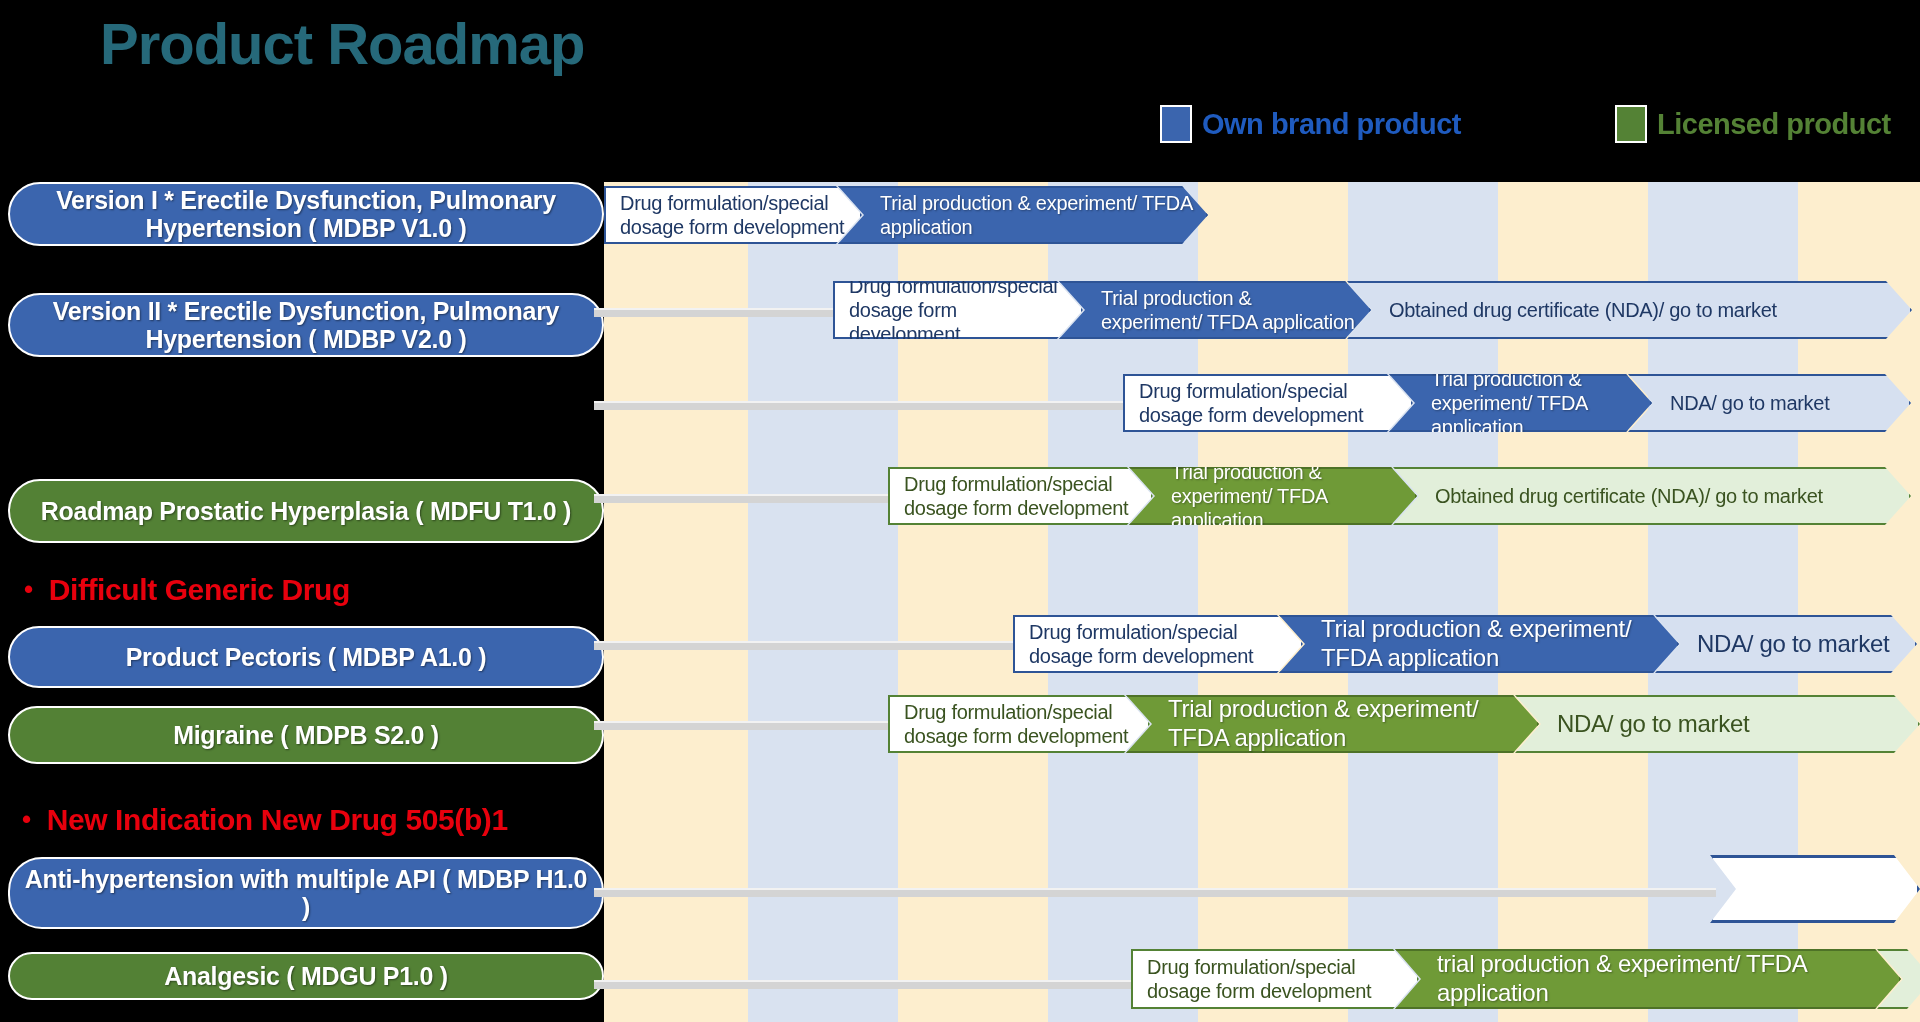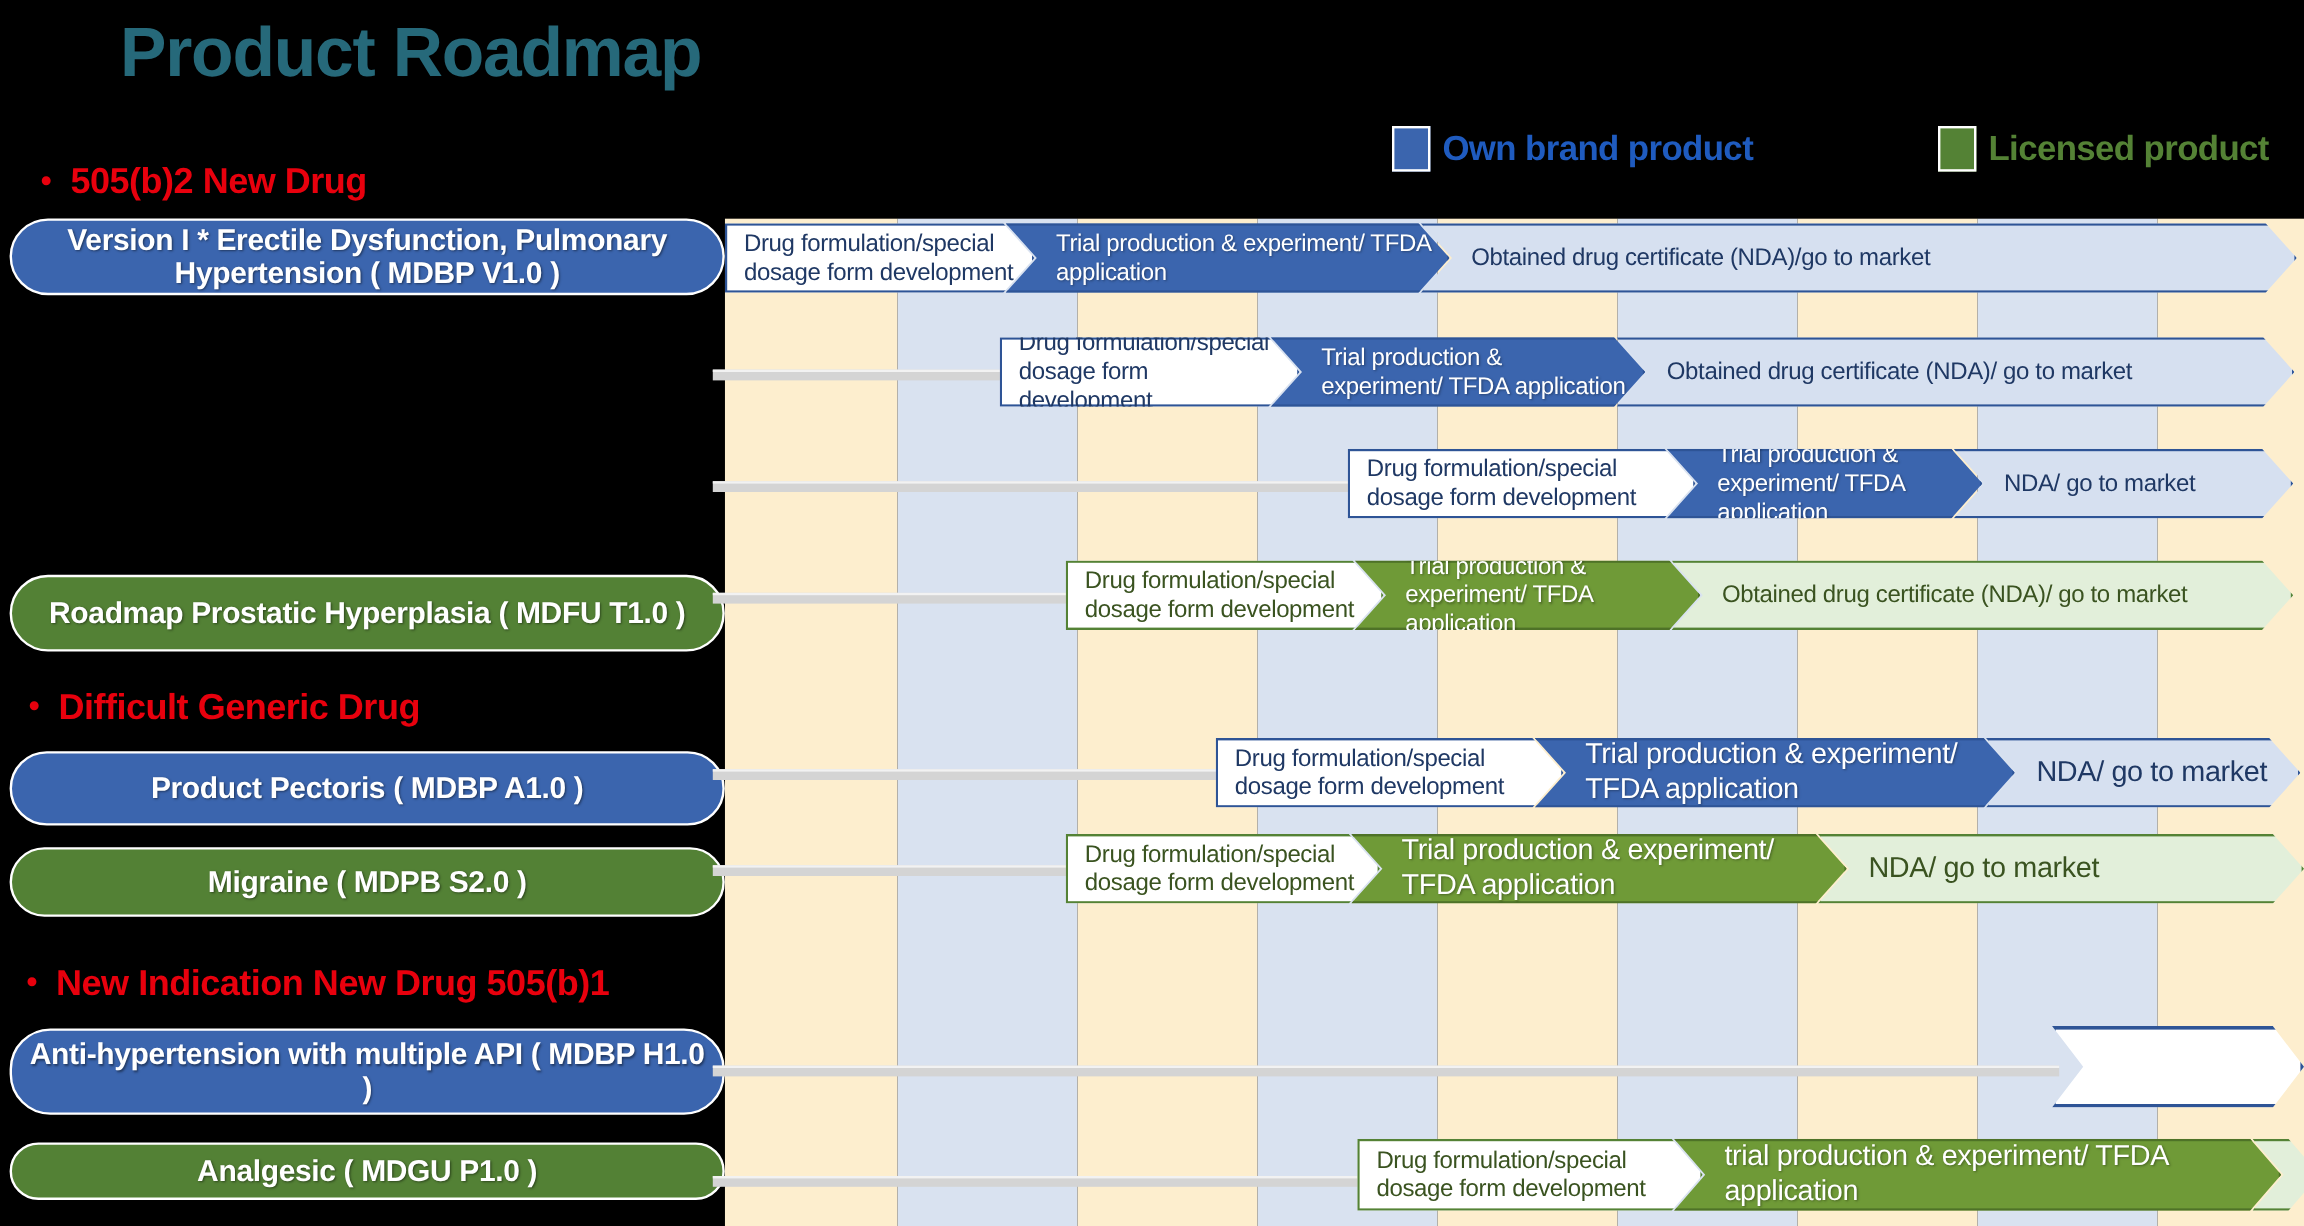--- a/index.html
+++ b/index.html
@@ -96,26 +96,28 @@
 
   <div class="legend" id="legend-own">
     <span class="swatch"></span>
     <span class="lbl">Own brand product</span>
   </div>
   <div class="legend" id="legend-lic">
     <span class="swatch"></span>
     <span class="lbl">Licensed product</span>
   </div>
 
-  <div class="section-bullet" id="sec-505b2">505(b)2 New Drug</div>
   <div class="section-bullet" id="sec-generic">Difficult Generic Drug</div>
   <div class="section-bullet" id="sec-newind">New Indication New Drug 505(b)1</div>
 
   <div class="pill blue" style="top:182px;height:64px;">
       <span>Version I *  Erectile Dysfunction, Pulmonary Hypertension ( MDBP V1.0 )</span>
+    </div>
+  <div class="pill blue" style="top:293px;height:64px;">
+      <span>Version II *  Erectile Dysfunction, Pulmonary Hypertension ( MDBP V2.0 )</span>
     </div>
   <div class="pill green" style="top:479px;height:64px;">
       <span>Roadmap Prostatic Hyperplasia ( MDFU T1.0 )</span>
     </div>
   <div class="pill blue" style="top:626px;height:62px;">
       <span>Product Pectoris ( MDBP A1.0 )</span>
     </div>
   <div class="pill green" style="top:706px;height:58px;">
       <span>Migraine ( MDPB S2.0 )</span>
     </div>
@@ -146,23 +148,20 @@
   <div class="connector" style="left:594px;  top:888px; width:1122px;"></div>
   <div class="connector" style="left:594px;  top:980px; width:547px;"></div>
 
   <div class="chev-row" style="left:604px; top:186px; height:58px;">
     <div class="chev b1 first" style="width:258px;">
         <span class="inner">Drug formulation/special dosage form development</span>
       </div>
     <div class="chev b2" style="width:370px;margin-left:-24px;">
         <span class="inner">Trial production &amp; experiment/ TFDA application</span>
       </div>
-    <div class="chev b3" style="width:730px;margin-left:-24px;">
-        <span class="inner">Obtained drug certificate (NDA)/go to market</span>
-      </div>
   </div>
 
   <div class="chev-row" style="left:833px; top:281px; height:58px;">
     <div class="chev b1 first" style="width:250px;">
         <span class="inner">Drug formulation/special dosage form development</span>
       </div>
     <div class="chev b2" style="width:312px;margin-left:-24px;">
         <span class="inner">Trial production &amp; experiment/ TFDA application</span>
       </div>
     <div class="chev b3" style="width:565px;margin-left:-24px;">

